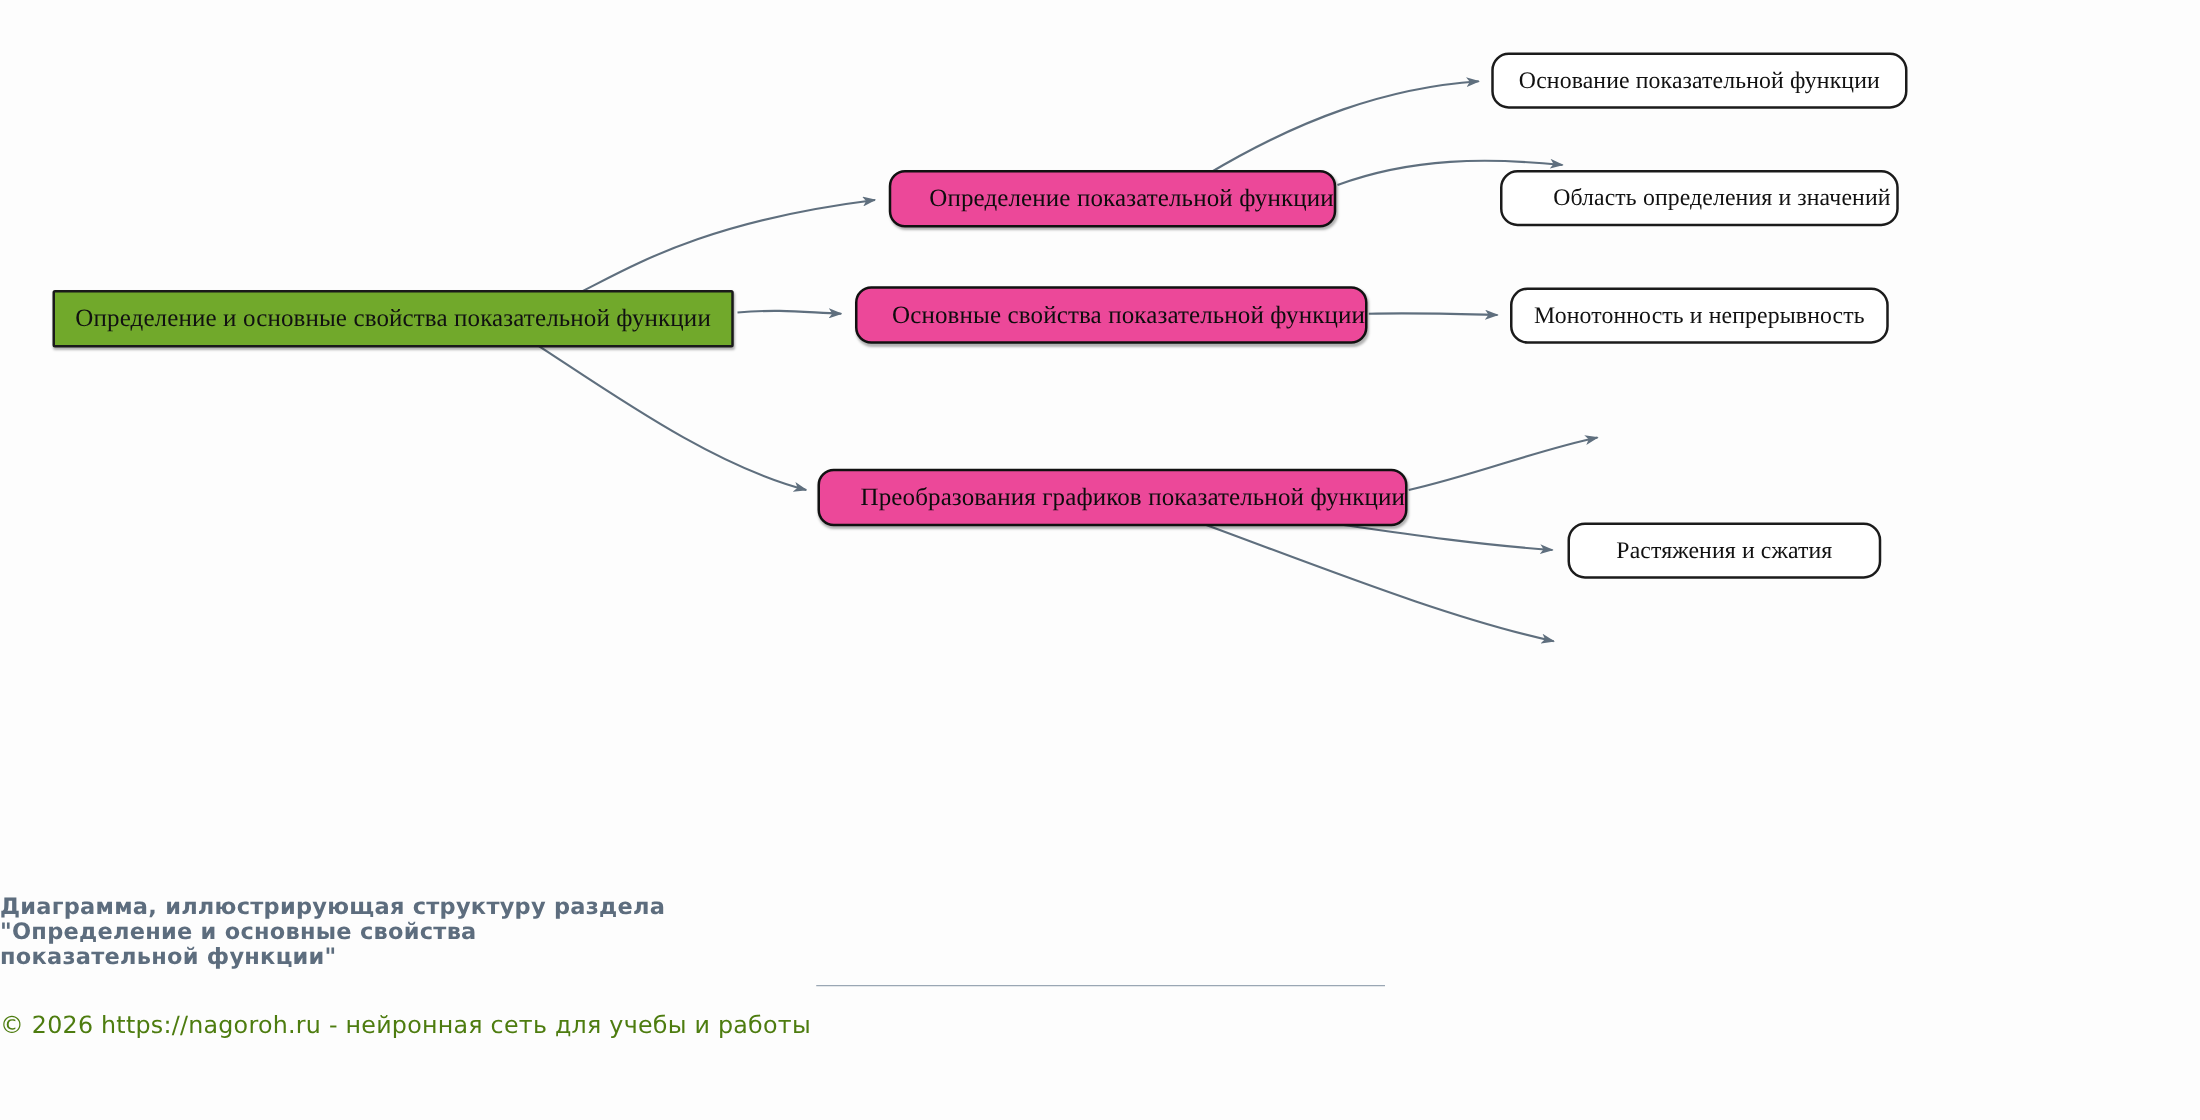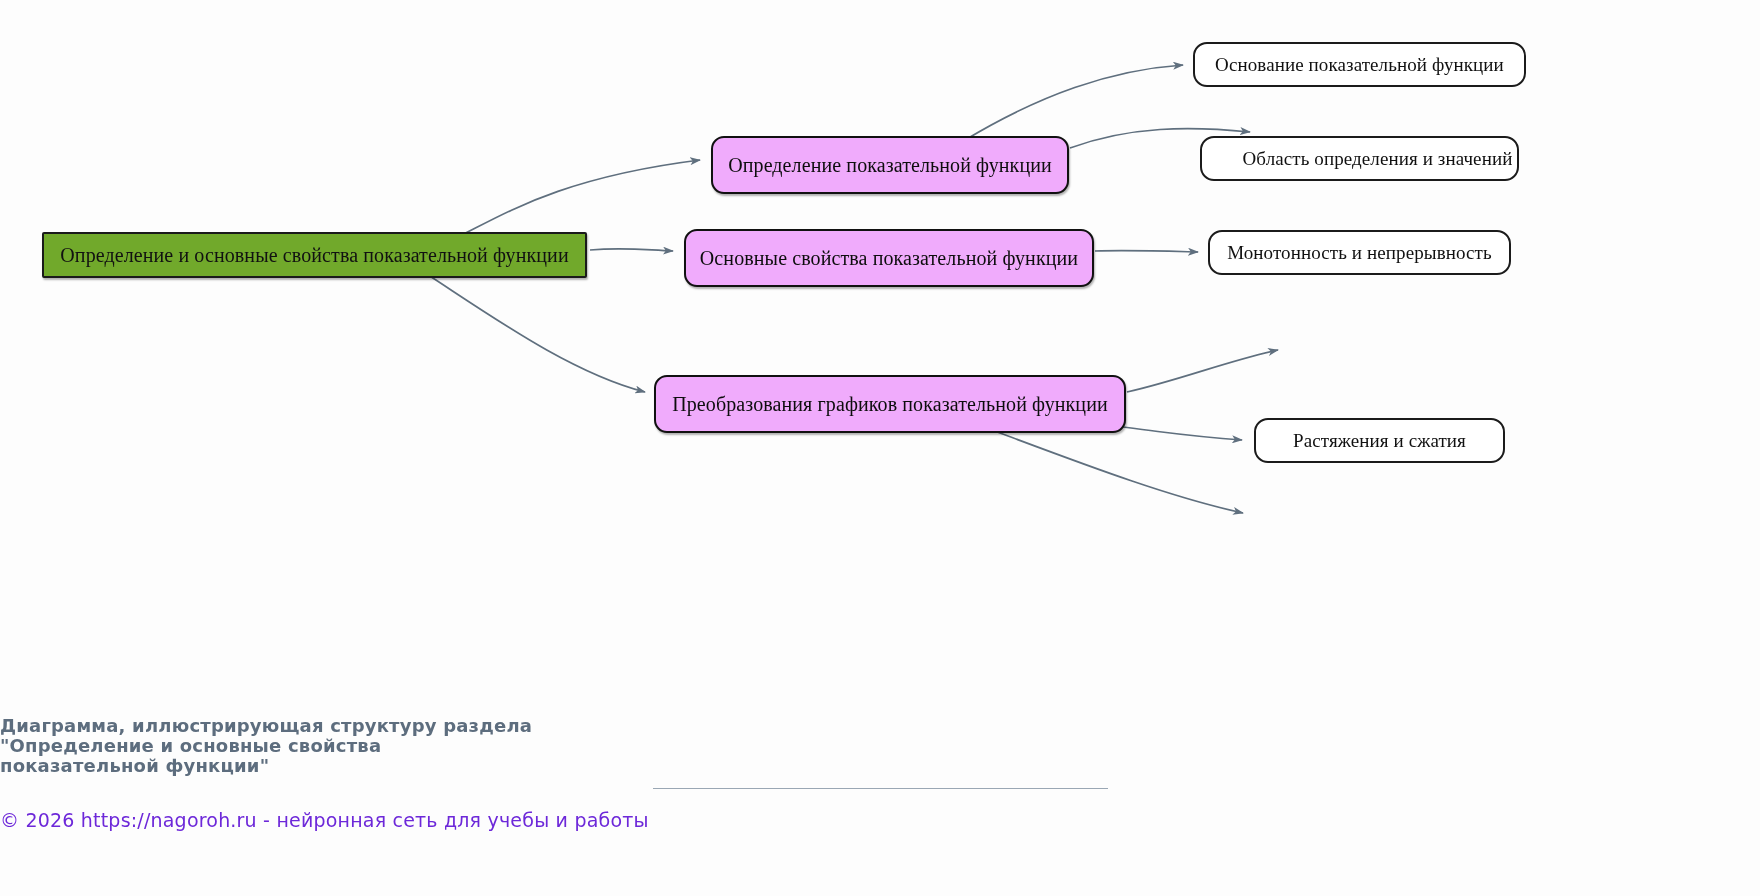--- a/index.html
+++ b/index.html
@@ -49,27 +49,28 @@
     background: #71a92b;
     border: 2px solid #1a1a1a;
     border-radius: 2px;
     color: #111111;
     font-size: 20px;
     height: 46px;
     box-shadow: 1px 2px 2px rgba(0,0,0,0.30);
   }
 
   .node-branch {
-    background: #f0abfc;
+    background: #ec4899;
     border: 2px solid #111111;
     border-radius: 13px;
     color: #0d0d0d;
     font-size: 20px;
-    height: 58px;
+    height: 46px;
     box-shadow: 1px 2px 2px rgba(0,0,0,0.30);
+    justify-content: flex-end;
   }
 
   .node-leaf {
     background: #ffffff;
     border: 2px solid #1b1b1b;
     border-radius: 14px;
     color: #111111;
     font-size: 19px;
     height: 45px;
   }
@@ -92,21 +93,21 @@
   }
   #caption-rule {
     width: 455px;
     height: 0;
     margin: 12px auto 0 auto;
     border-top: 1px solid #9aa7b4;
   }
   #copyright {
     font-family: "DejaVu Sans", sans-serif;
     font-size: 19px;
-    color: #6d28d9;
+    color: #4d7c0f;
     margin-top: 20px;
     letter-spacing: 0.2px;
   }
 </style>
 </head>
 <body>
 
 <div id="stage">
 
   <svg id="edges" viewBox="0 0 1760 896" width="1760" height="896" xmlns="http://www.w3.org/2000/svg">

